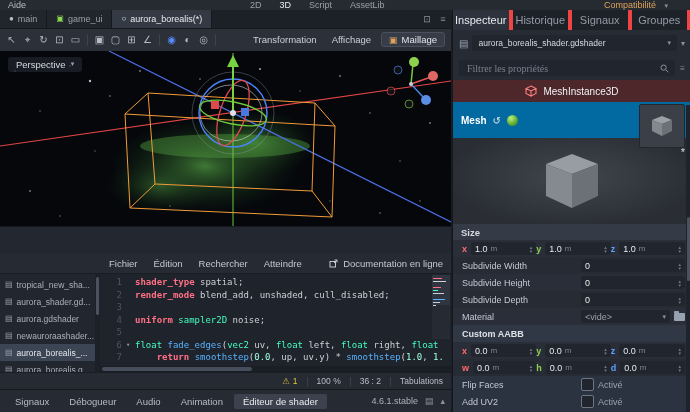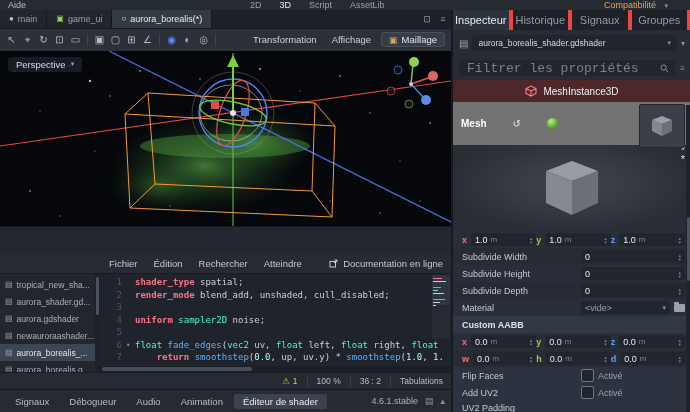--- a/index.html
+++ b/index.html
@@ -76,24 +76,24 @@
   .insp-tab{flex:1;display:flex;align-items:center;justify-content:center;font-size:11px;color:#959ca7;border-right:4px solid #ef4444;white-space:nowrap;overflow:hidden;text-align:right;}
   .insp-tab.active{background:#2d333d;color:#e8ebf0;}
   .insp-filerow{height:26px;display:flex;align-items:center;gap:4px;padding:0 6px;flex:none;}
   .docicon{color:#9aa3b2;font-size:10px;}
   .combo{flex:1;height:16px;background:#21252d;border-radius:3px;display:flex;align-items:center;padding:0 6px;gap:4px;min-width:0;}
   .combo .ctext{flex:1;font-size:8.5px;color:#d5dae2;white-space:nowrap;overflow:hidden;text-overflow:ellipsis;}
   .caret{font-size:7px;color:#8a92a0;}
   .mini-btn{color:#8a92a0;font-size:8px;}
   .insp-searchrow{height:24px;display:flex;align-items:center;gap:5px;padding:0 6px;flex:none;}
   .searchbox{flex:1;height:16px;background:#21252d;border-radius:3px;display:flex;align-items:center;padding:0 6px;gap:4px;min-width:0;}
-  .searchbox input{flex:1;background:transparent;border:none;outline:none;font-family:Liberation Mono, monospace;font-size:13px;color:#d5dae2;min-width:0;}
+  .searchbox input{flex:1;background:transparent;border:none;outline:none;font-family:Liberation Serif, serif;font-size:10px;color:#d5dae2;min-width:0;}
   .searchbox input::placeholder{color:#79818f;}
   .objheader{height:22px;background:#4d2729;display:flex;align-items:center;justify-content:center;gap:6px;font-size:10px;color:#f0f2f6;flex:none;}
-  .meshbar{height:43px;background:#737373;display:flex;align-items:center;gap:26px;padding:0 8px;flex:none;}
+  .meshbar{height:36px;background:#0369a1;display:flex;align-items:center;gap:6px;padding:0 8px;flex:none;}
   .meshbar .mlabel{font-size:10px;font-weight:bold;color:#ffffff;}
   .revert{color:#dfe5ee;font-size:10px;}
   .shaderball{width:11px;height:11px;border-radius:50%;background:radial-gradient(circle at 35% 30%, #b9f27e, #59a832 60%, #2d6e1e);}
   .thumb3d{position:absolute;right:6px;top:94px;width:44px;height:42px;background:#3a3f48;border:1px solid #23272e;border-radius:2px;display:flex;align-items:center;justify-content:center;z-index:3;}
   .preview{height:86px;background:radial-gradient(ellipse at 50% 45%, #41464e 0%, #2a2d34 75%);position:relative;display:flex;align-items:center;justify-content:center;flex:none;}
   .pv-icons{position:absolute;right:6px;top:1px;display:flex;flex-direction:column;gap:0;color:#d9dde3;font-size:11px;line-height:9px;}
   .sizeheader{height:16px;background:#343b47;display:flex;align-items:center;padding:0 8px;font-size:9.5px;font-weight:bold;color:#d6dae0;flex:none;}
   .props{flex:1;position:relative;background:#262b34;overflow:hidden;}
   .prow{height:17px;display:flex;align-items:center;padding:0 6px 0 9px;font-size:9px;color:#c3c9d3;}
   #insp-rows .prow:nth-child(odd){background:#292e38;}
@@ -426,20 +426,23 @@
         <polygon points="36,6 62,16 36,26 10,16" fill="#979da3"></polygon>
         <polygon points="10,16 36,26 36,60 10,48" fill="#848a90"></polygon>
         <polygon points="62,16 36,26 36,60 62,48" fill="#6c7177"></polygon>
       </svg>
       <div class="pv-icons">
         <span>*</span>
         <span>*</span>
       </div>
     </div>
 
+    <div class="sizeheader">
+      <span>Size</span>
+    </div>
 
     <div class="props">
       <div id="insp-rows">
           <div class="prow">
             <div class="v3cell">
               <span class="axis" style="color: rgb(255, 107, 107);">x</span>
               <div class="vbox">
                 <span class="vval">1.0</span>
                 <span class="vunit">m</span>
                 <span class="spin">

